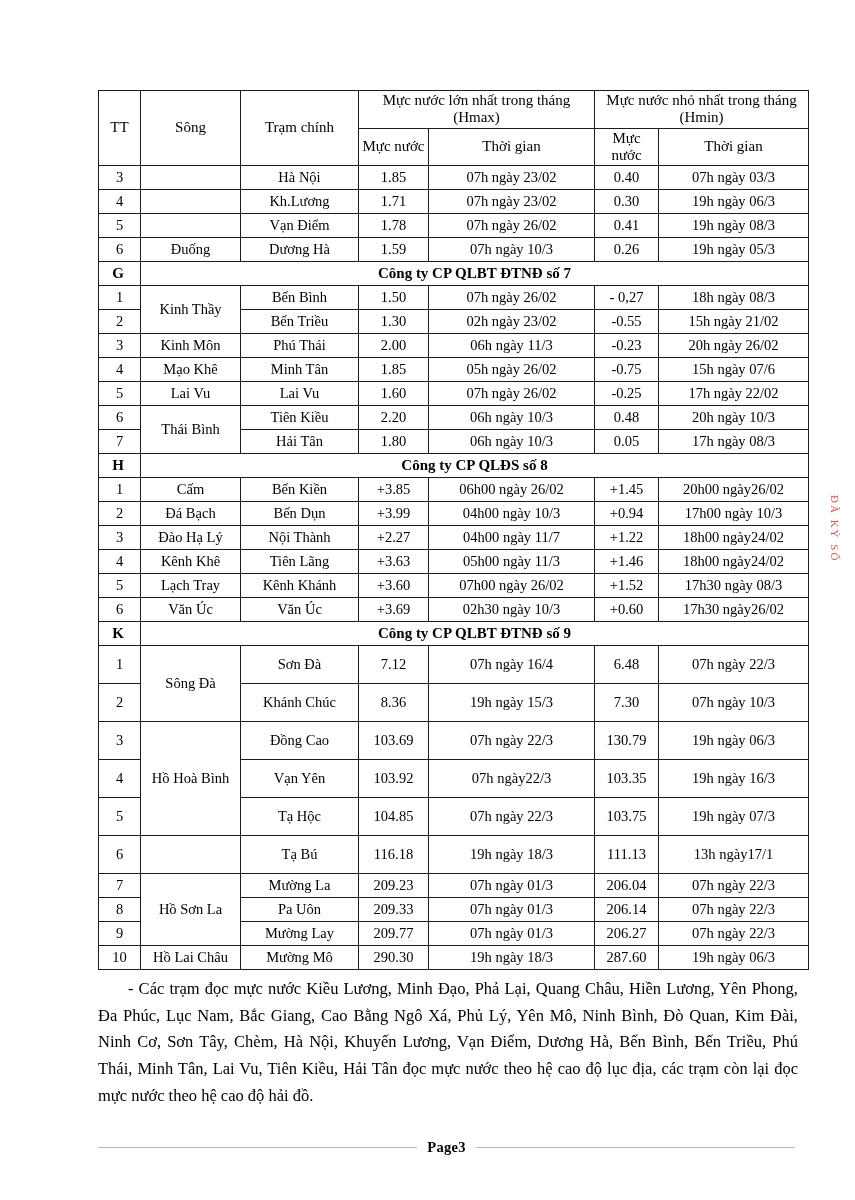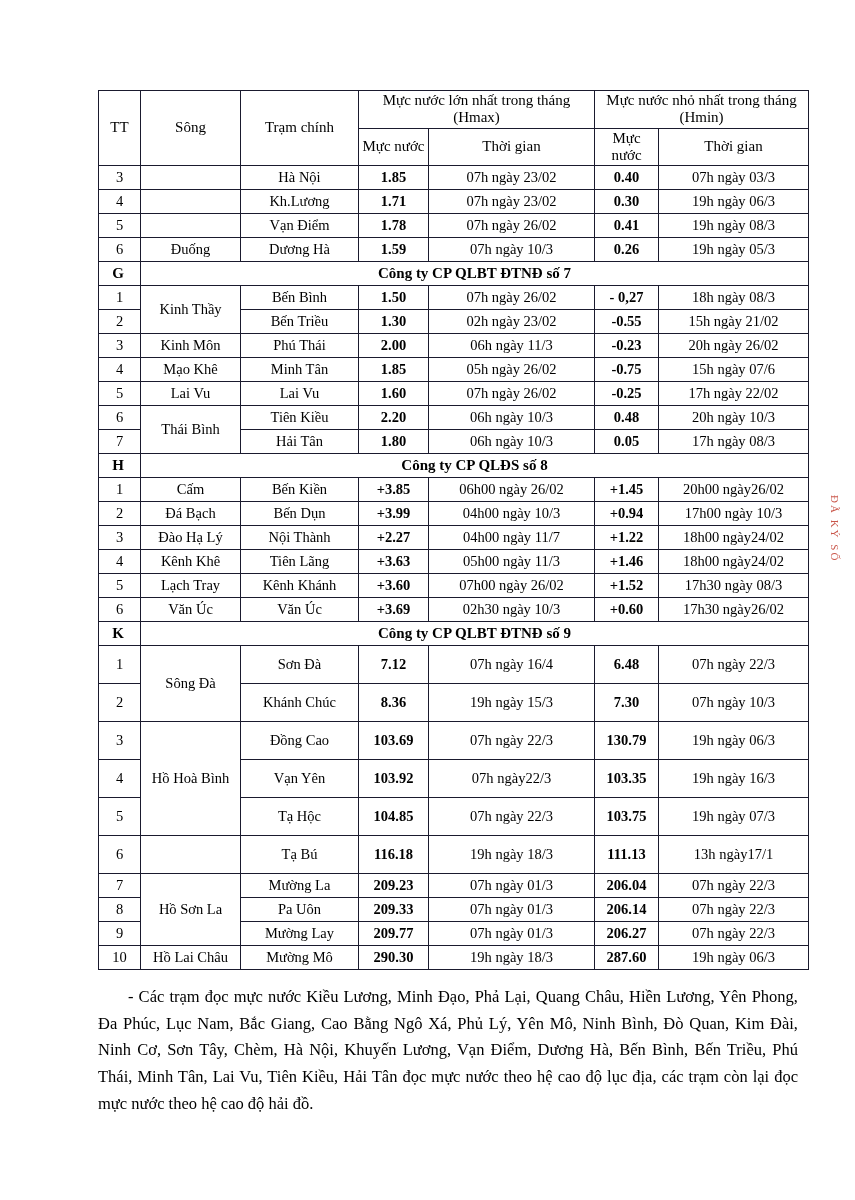--- a/index.html
+++ b/index.html
@@ -50,24 +50,24 @@
   .col-tg2  { width: 150px; }
 
   td.l { text-align: left; padding-left: 6px; }
   .grp td {
     font-weight: bold;
     text-align: left;
     padding-left: 6px;
     font-size: 15px;
   }
   .grp td.ctr { text-align: center; padding-left: 0; }
-  .num { font-variant-numeric: tabular-nums; font-weight: bold; }
+  .num { font-variant-numeric: tabular-nums; }
 
   .note {
-    margin-top: 14px;
+    margin-top: 6px;
     width: 700px;
     font-size: 16.5px;
     line-height: 1.62;
     text-align: justify;
   }
   .note p { margin: 0; text-indent: 30px; }
 
   .footer {
     position: absolute;
     left: 98px;
@@ -378,15 +378,20 @@
           <td class="num">287.60</td>
           <td>19h ngày 06/3</td>
         </tr>
       </tbody>
   </table>
 
   <div class="note">
     <p>- Các trạm đọc mực nước Kiều Lương, Minh Đạo, Phả Lại, Quang Châu, Hiền Lương, Yên Phong, Đa Phúc, Lục Nam, Bắc Giang, Cao Bằng Ngô Xá, Phủ Lý, Yên Mô, Ninh Bình, Đò Quan, Kim Đài, Ninh Cơ, Sơn Tây, Chèm, Hà Nội, Khuyến Lương, Vạn Điểm, Dương Hà, Bến Bình, Bến Triều, Phú Thái, Minh Tân, Lai Vu, Tiên Kiều, Hải Tân đọc mực nước theo hệ cao độ lục địa, các trạm còn lại đọc mực nước theo hệ cao độ hải đồ.</p>
   </div>
 
+  <div class="footer">
+    <span class="rule"></span>
+    <span class="pagenum">Page3</span>
+    <span class="rule"></span>
+  </div>
 
   <div class="side-stamp">ĐÃ KÝ SỐ</div>
 </div>
 
 </body></html>

